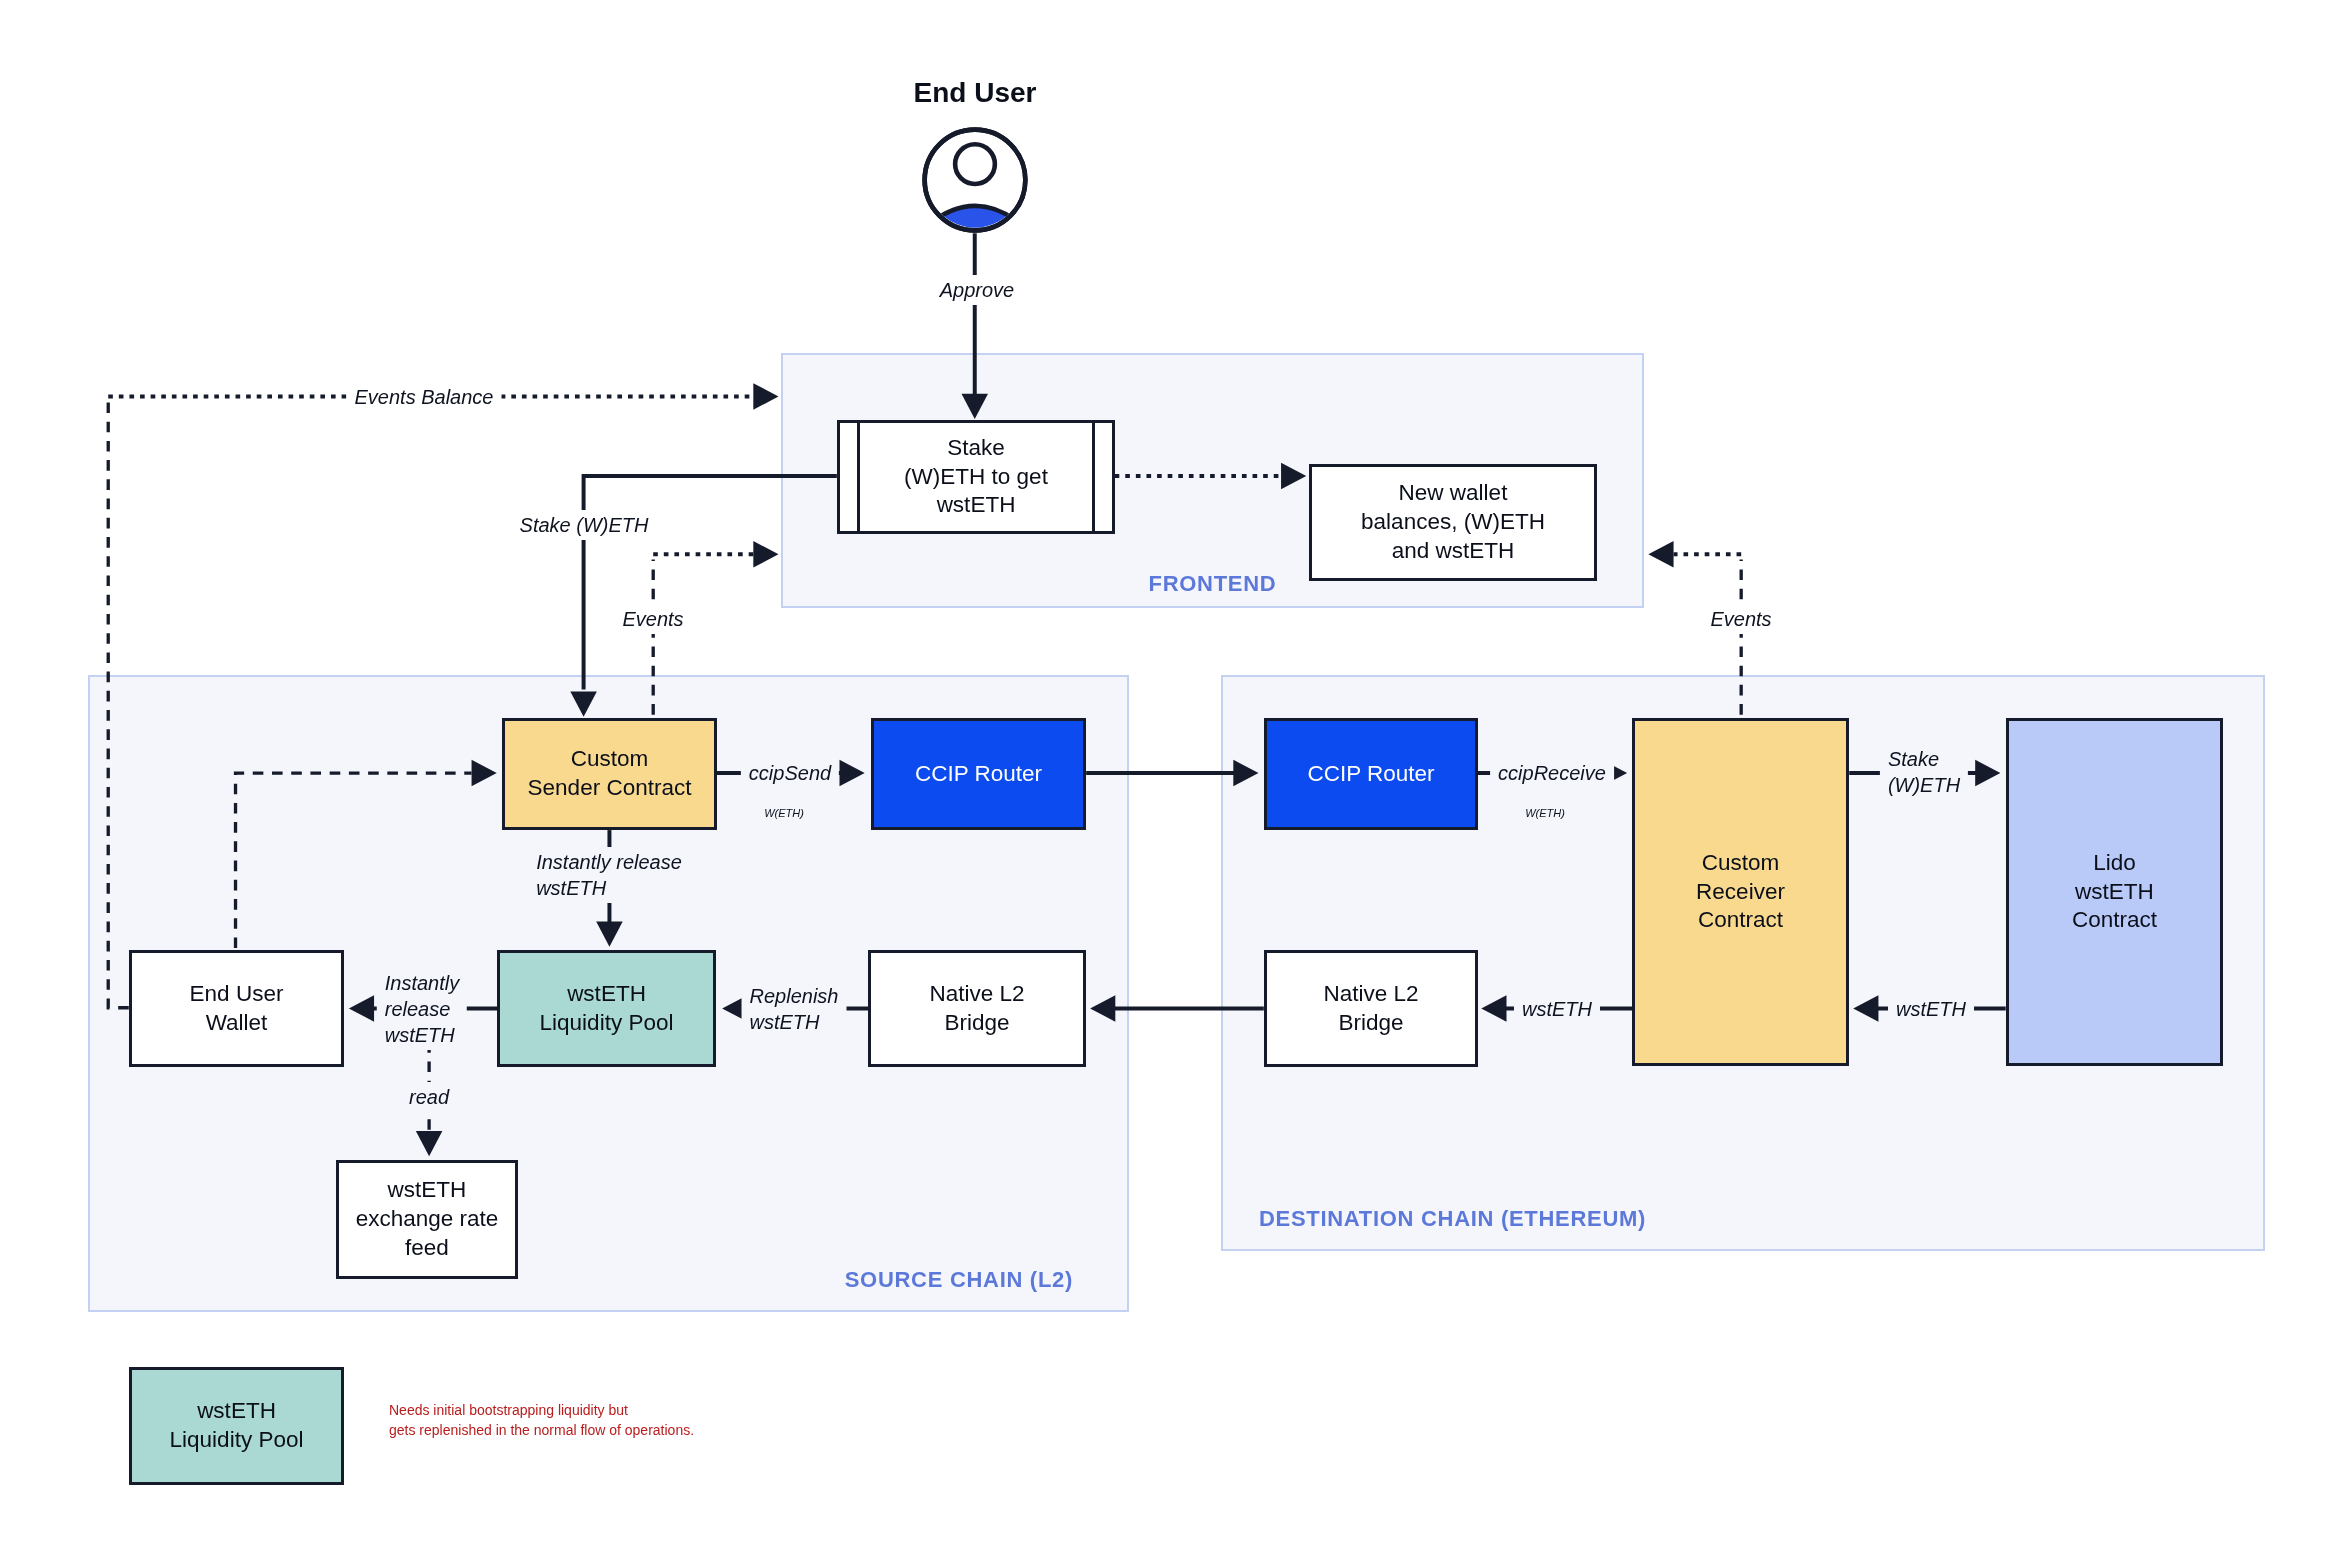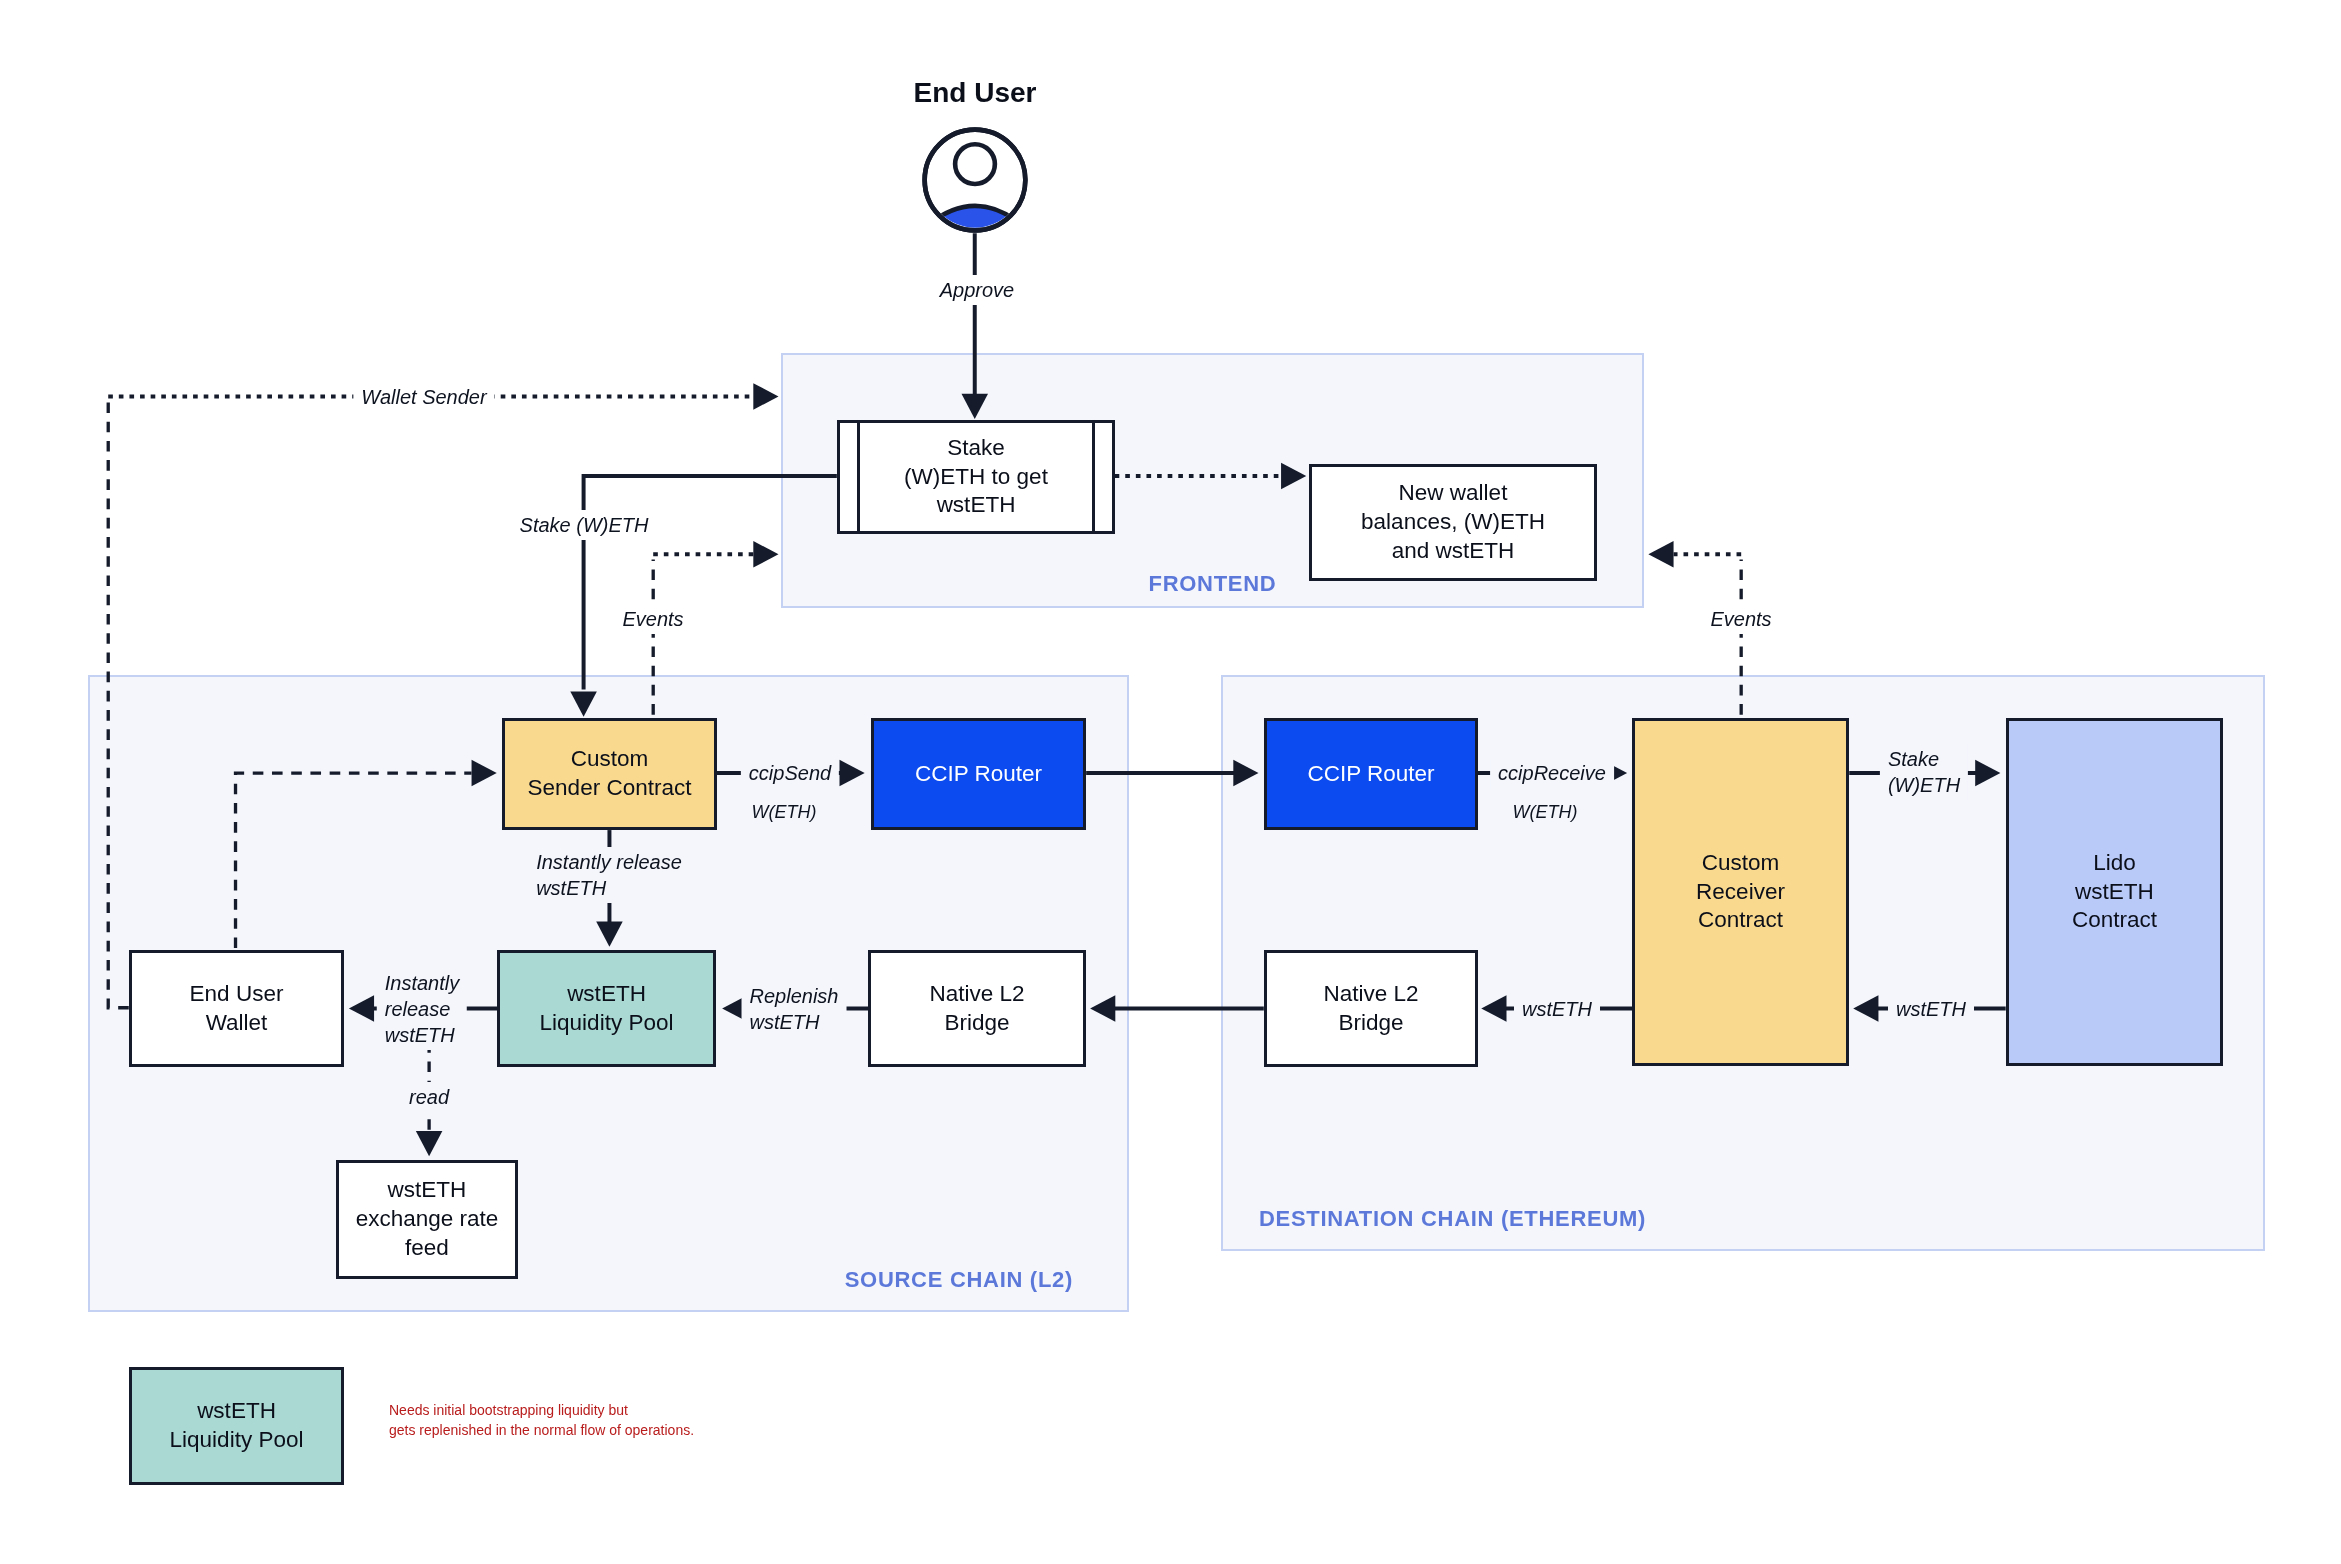--- a/index.html
+++ b/index.html
@@ -40,21 +40,21 @@
   .node.yellow{background:var(--accent-yellow);}
   .node.teal{background:var(--accent-teal);}
   .node.blue{background:var(--accent-blue);color:#ffffff;}
   .node.periwinkle{background:var(--accent-periwinkle);}
   .sub-line{position:absolute;top:0;bottom:0;width:3.3px;background:var(--ink);}
   .edge-label{
     position:absolute;z-index:3;transform:translate(-50%,-50%);
     font-style:italic;font-size:20px;line-height:1.3;
     white-space:pre-line;color:#0E1320;padding:2px 8px;
   }
-  .edge-label.small{font-size:18px;}
+  .edge-label.small{font-size:11px;}
   .bg-white{background:#ffffff;}
   .bg-chain{background:var(--container-bg);}
   .title{
     position:absolute;z-index:3;transform:translate(-50%,-50%);
     font-size:28px;font-weight:700;white-space:nowrap;color:#0B0F1A;
   }
   #user-icon{position:absolute;z-index:3;}
   #legend-note{
     position:absolute;z-index:3;font-size:14px;line-height:1.45;color:#b91c1c;white-space:pre-line;
   }
@@ -207,21 +207,21 @@
 Contract</span>
   </div>
 
   <div class="node" style="left:1264px;top:950px;width:214px;height:117px;">
     <span>Native L2
 Bridge</span>
   </div>
 
   <div class="edge-label bg-white" style="left:977px;top:290px;">Approve</div>
 
-  <div class="edge-label bg-white" style="left:424px;top:397px;">Wallet Sender</div>
+  <div class="edge-label bg-white" style="left:424px;top:397px;">Events Balance</div>
 
   <div class="edge-label bg-white" style="left:584px;top:525px;">Stake (W)ETH</div>
 
   <div class="edge-label bg-white" style="left:653px;top:619px;">Events</div>
 
   <div class="edge-label bg-white" style="left:1741px;top:619px;">Events</div>
 
   <div class="edge-label bg-chain" style="left:790px;top:773px;">ccipSend</div>
   <div class="edge-label small bg-chain" style="left:784px;top:813px;">W(ETH)</div>
 

